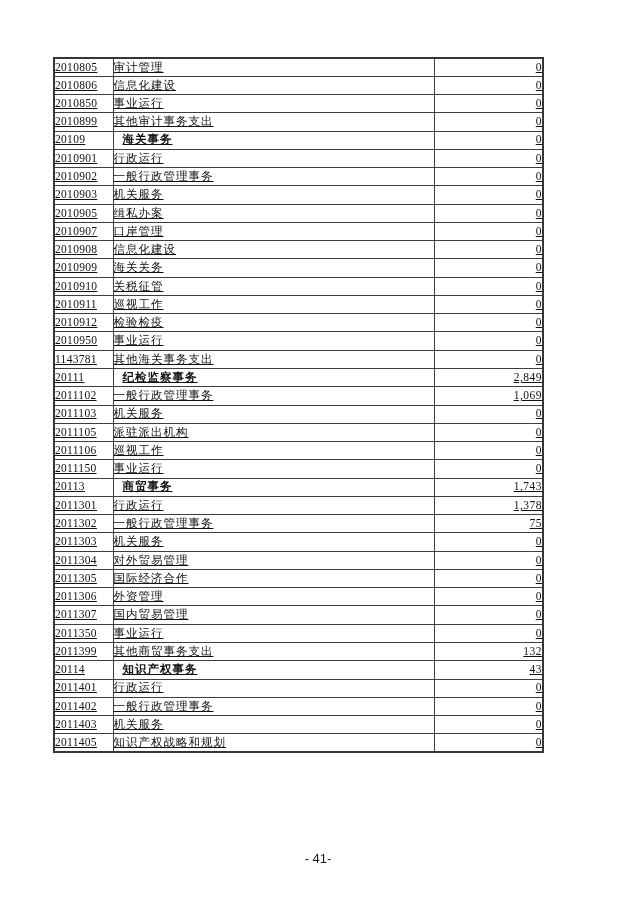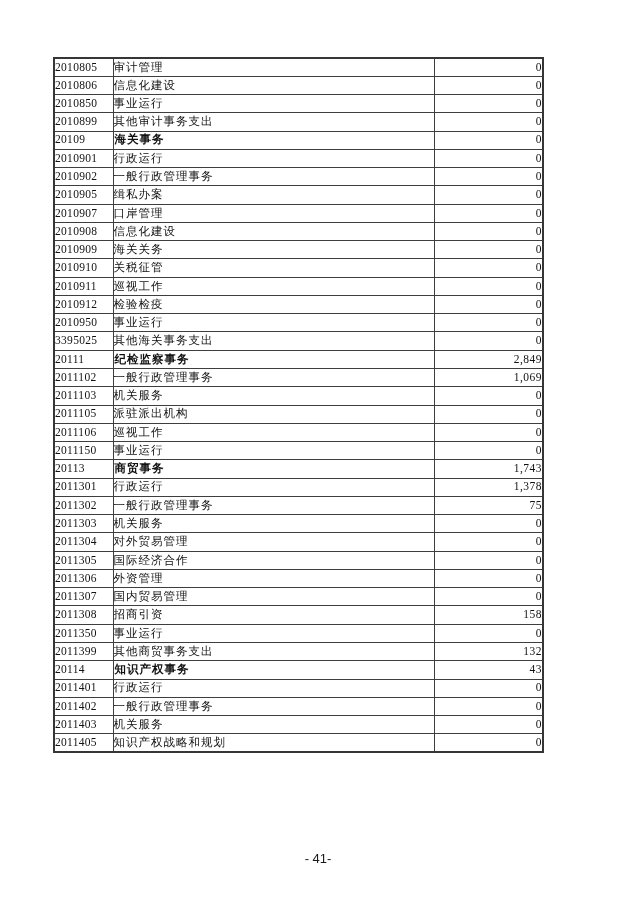--- a/index.html
+++ b/index.html
@@ -23,41 +23,42 @@
     width: 489px;
     border-collapse: collapse;
     table-layout: fixed;
     border: 2px solid #363636;
   }
   table.budget-table col.col-code  { width: 59px; }
   table.budget-table col.col-name  { width: 321px; }
   table.budget-table col.col-value { width: 109px; }
   table.budget-table tr {
     height: 18.28px;
+    text-decoration: underline;
   }
   table.budget-table td {
     border: 1px solid #3e3e3e;
     padding: 0;
     vertical-align: middle;
     font-size: 11.5px;
     line-height: 1;
     white-space: nowrap;
     overflow: hidden;
   }
   td.code-cell {
     padding-left: 4px;
     letter-spacing: 0.3px;
   }
   td.name-cell {
     padding-left: 24px;
     font-size: 12px;
     letter-spacing: 1px;
   }
   tr.section td.name-cell {
-    padding-left: 1px;
+    padding-left: 9px;
     font-weight: bold;
   }
   td.value-cell {
     text-align: right;
     padding-right: 4px;
     letter-spacing: 0.5px;
   }
   .footer {
     position: absolute;
     left: 0;
@@ -109,20 +110,25 @@
           <td class="code-cell">2010901</td>
           <td class="name-cell">行政运行</td>
           <td class="value-cell">0</td>
         </tr>
         <tr class="detail">
           <td class="code-cell">2010902</td>
           <td class="name-cell">一般行政管理事务</td>
           <td class="value-cell">0</td>
         </tr>
         <tr class="detail">
+          <td class="code-cell">2010903</td>
+          <td class="name-cell">机关服务</td>
+          <td class="value-cell">0</td>
+        </tr>
+        <tr class="detail">
           <td class="code-cell">2010905</td>
           <td class="name-cell">缉私办案</td>
           <td class="value-cell">0</td>
         </tr>
         <tr class="detail">
           <td class="code-cell">2010907</td>
           <td class="name-cell">口岸管理</td>
           <td class="value-cell">0</td>
         </tr>
         <tr class="detail">
@@ -149,21 +155,21 @@
           <td class="code-cell">2010912</td>
           <td class="name-cell">检验检疫</td>
           <td class="value-cell">0</td>
         </tr>
         <tr class="detail">
           <td class="code-cell">2010950</td>
           <td class="name-cell">事业运行</td>
           <td class="value-cell">0</td>
         </tr>
         <tr class="detail">
-          <td class="code-cell">3395025</td>
+          <td class="code-cell">1143781</td>
           <td class="name-cell">其他海关事务支出</td>
           <td class="value-cell">0</td>
         </tr>
         <tr class="section">
           <td class="code-cell">20111</td>
           <td class="name-cell">纪检监察事务</td>
           <td class="value-cell">2,849</td>
         </tr>
         <tr class="detail">
           <td class="code-cell">2011102</td>
@@ -222,25 +228,20 @@
         </tr>
         <tr class="detail">
           <td class="code-cell">2011306</td>
           <td class="name-cell">外资管理</td>
           <td class="value-cell">0</td>
         </tr>
         <tr class="detail">
           <td class="code-cell">2011307</td>
           <td class="name-cell">国内贸易管理</td>
           <td class="value-cell">0</td>
-        </tr>
-        <tr class="detail">
-          <td class="code-cell">2011308</td>
-          <td class="name-cell">招商引资</td>
-          <td class="value-cell">158</td>
         </tr>
         <tr class="detail">
           <td class="code-cell">2011350</td>
           <td class="name-cell">事业运行</td>
           <td class="value-cell">0</td>
         </tr>
         <tr class="detail">
           <td class="code-cell">2011399</td>
           <td class="name-cell">其他商贸事务支出</td>
           <td class="value-cell">132</td>

